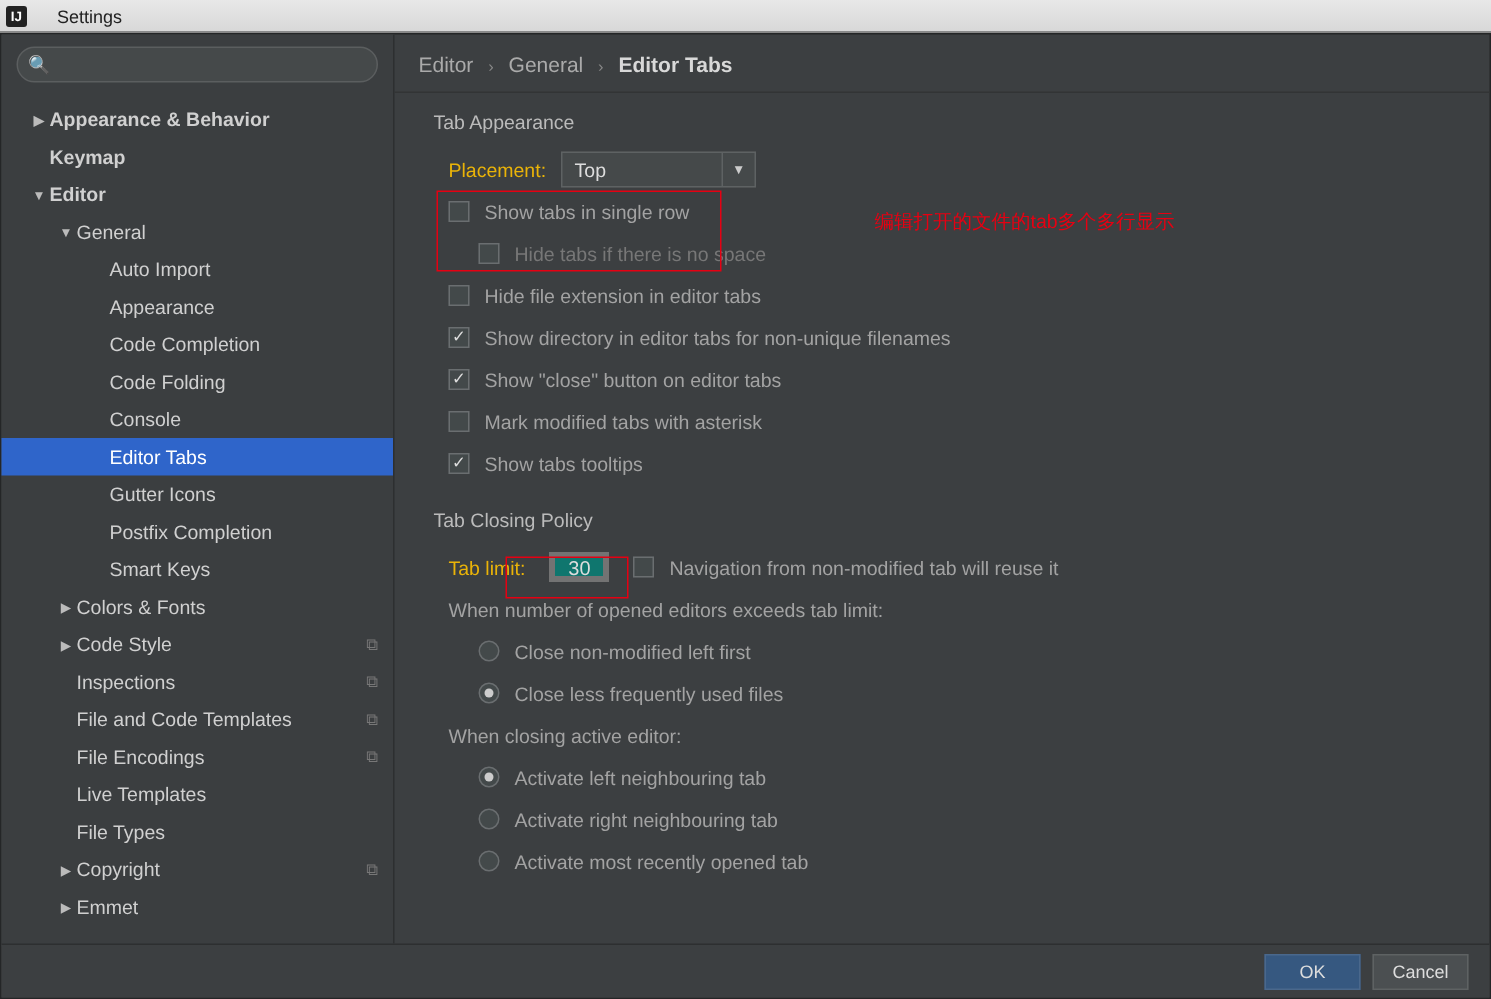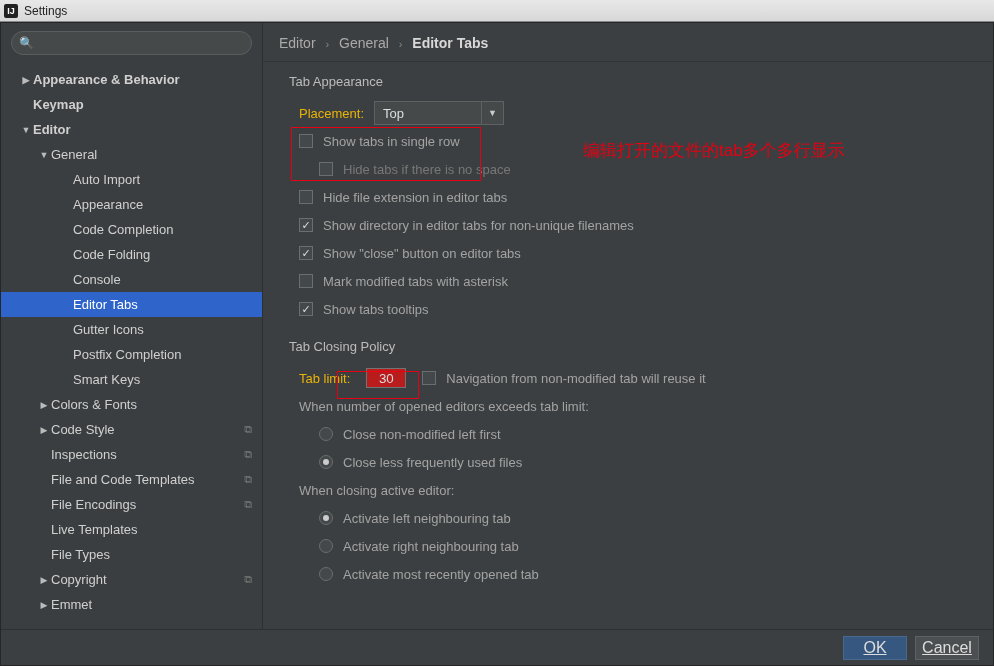--- a/index.html
+++ b/index.html
@@ -1,20 +1,20 @@
 <!DOCTYPE html>
 <html><head>
 <meta charset="utf-8">
 <style>
   * { box-sizing: border-box; margin: 0; padding: 0; }
   html, body { width: 994px; height: 666px; overflow: hidden; font-family: "Segoe UI", Arial, sans-serif; font-size: 13px; background: #3c3f41; color: #bbbbbb; }
   
   
   .titlebar { height: 22px; background: linear-gradient(#e8e8e8,#d8d8d8); border-bottom:1px solid #888; display:flex; align-items:center; padding:0 4px; color:#222; font-size:12px; }
-  .titlebar .ticon { width:14px; height:14px; background:#222; color:#fff; display:inline-flex; align-items:center; justify-content:center; font-size:9px; font-weight:bold; margin-right:6px; border-radius:2px;}
+  .titlebar .ticon { width:14px; height:14px; background:#222; color:#fff; display:inline-flex; align-items:center; justify-content:center; font-size:9px; font-weight:bold; margin-right:20px; border-radius:2px;}
   
   
   .dialog { position:relative; width:994px; height:644px; background:#3c3f41; border:1px solid #242627; }
   
   
   .sidebar { position:absolute; left:0; top:0; width:262px; height:608px; background:#3b3e40; border-right:1px solid #2d2f30; }
   .searchwrap { padding:8px 10px; }
   .search { width:100%; height:24px; background:#45494a; border:1px solid #5b5e5f; border-radius:12px; color:#bbb; padding:0 10px 0 26px; outline:none; font-size:12px;}
   .searchwrap { position:relative; }
   .searchwrap .sicon { position:absolute; left:18px; top:13px; color:#888; font-size:12px; pointer-events:none;}
@@ -48,29 +48,29 @@
   .select .dd { position:absolute; right:0; top:0; width:22px; height:22px; border-left:1px solid #5e6263; display:flex; align-items:center; justify-content:center; font-size:9px; color:#ccc;}
   
   .chk { width:14px; height:14px; border:1px solid #6a6e70; background:#43494a; margin-right:10px; display:inline-flex; align-items:center; justify-content:center; flex:0 0 14px;}
   .chk.checked::after { content:"✓"; color:#ddd; font-size:11px; line-height:1; }
   .chk-label { color:#a3a3a3; }
   .chk-label.dis { color:#777; }
   
   .radio { width:14px; height:14px; border:1px solid #6a6e70; background:#43494a; border-radius:50%; margin-right:10px; display:inline-flex; align-items:center; justify-content:center; flex:0 0 14px;}
   .radio.checked::after { content:""; width:6px; height:6px; border-radius:50%; background:#ccc; }
   
-  .txt { width:40px; height:20px; background:#b91c1c; border:1px solid #737373; color:#ddd; text-align:center; margin:0 6px;}
+  .txt { width:40px; height:20px; background:#0f766e; border:4px solid #737373; color:#ddd; text-align:center; margin:0 6px;}
   
   
   .redbox { position:absolute; border:1px solid #e60012; pointer-events:none; }
-  .redtext { position:absolute; color:#e60012; font-size:17px; pointer-events:none; }
+  .redtext { position:absolute; color:#e60012; font-size:13px; pointer-events:none; }
   
   
   .btnbar { position:absolute; left:0; right:0; bottom:0; height:36px; border-top:1px solid #2d2f30; display:flex; align-items:center; justify-content:flex-end; padding:0 14px; gap:8px; background:#3c3f41;}
-  .btn { min-width:64px; height:24px; background:#4b4f51; border:1px solid #5e6263; color:#ddd; font-size:16px; cursor:pointer;text-decoration:underline;}
+  .btn { min-width:64px; height:24px; background:#4b4f51; border:1px solid #5e6263; color:#ddd; font-size:12px; cursor:pointer;}
   .btn.primary { background:#365880; border-color:#4a688c; }
   
 </style>
 </head>
 <body>
 
 <div class="titlebar">
   <span class="ticon">IJ</span>
   <span>Settings</span>
 </div>

